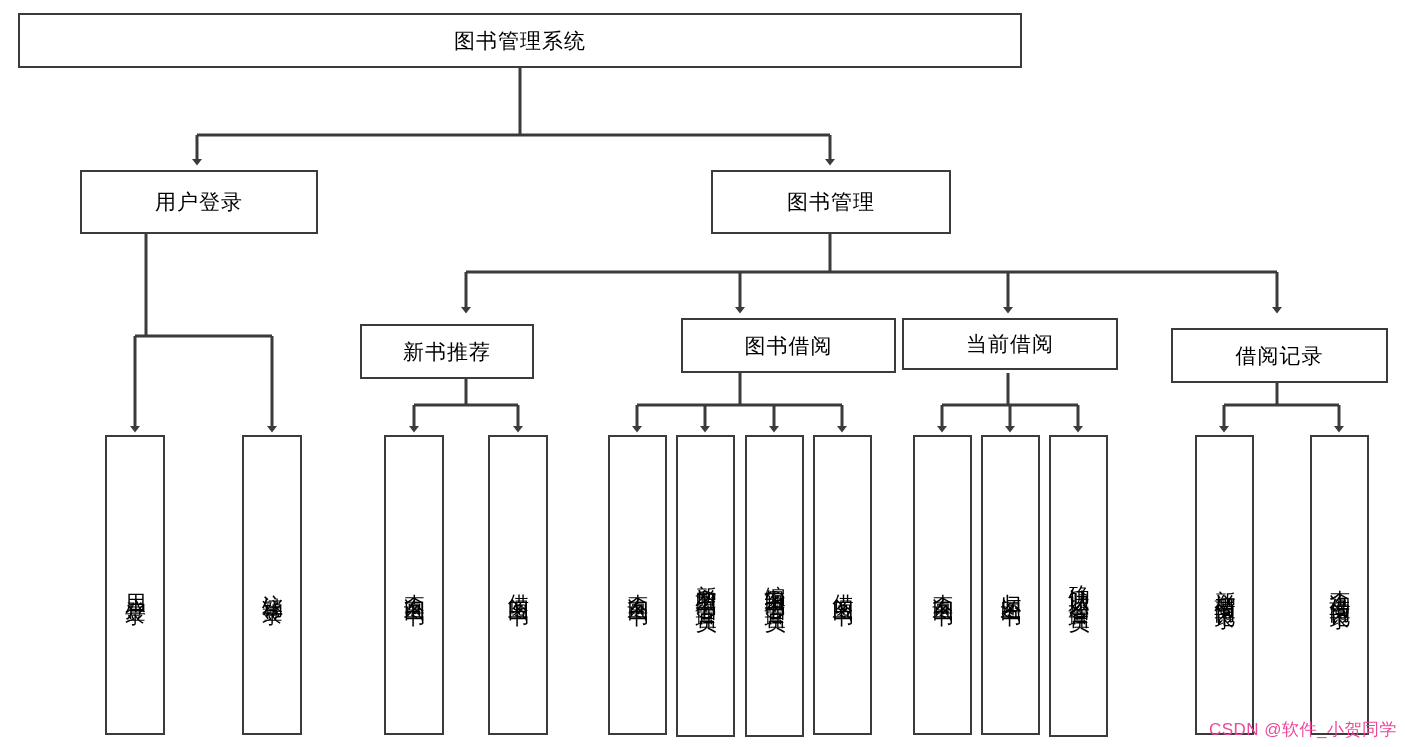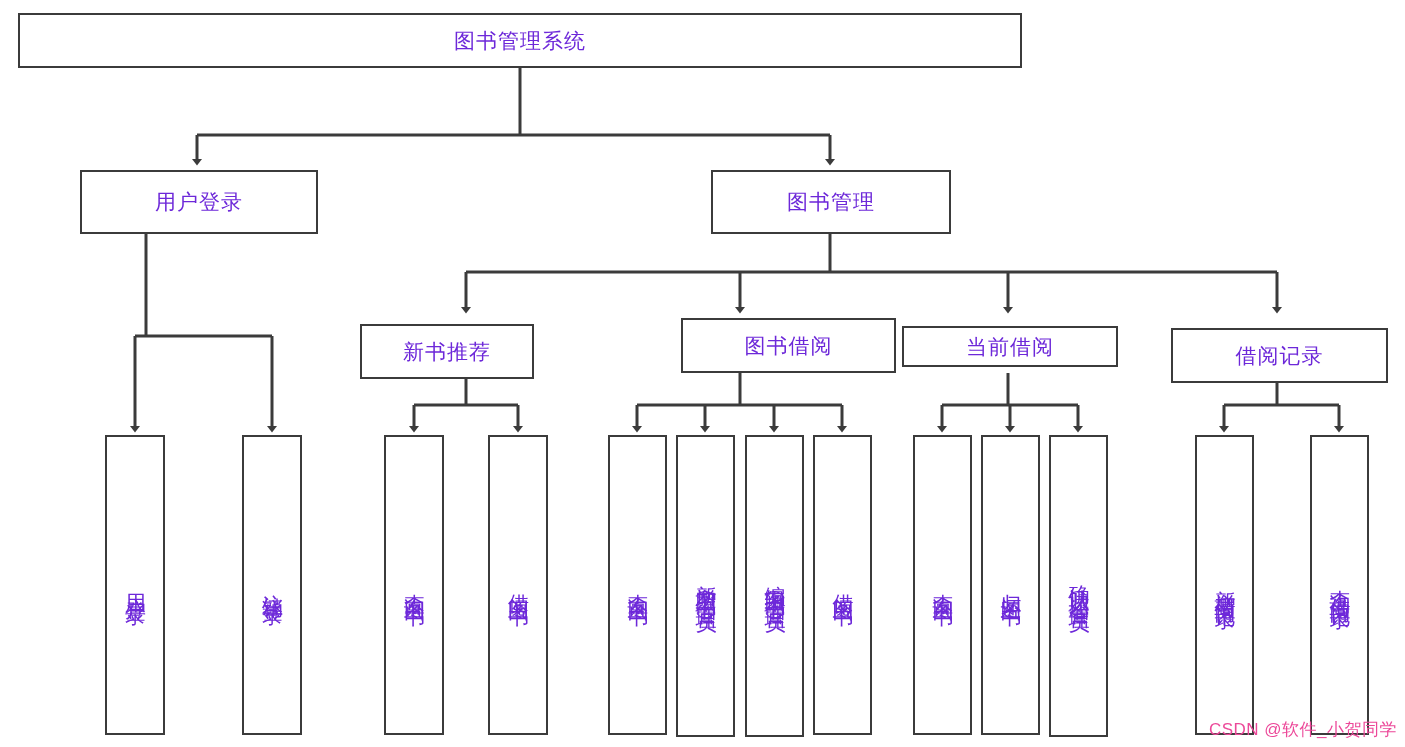--- a/index.html
+++ b/index.html
@@ -18,21 +18,21 @@
     overflow: hidden;
   }
   .node {
     position: absolute;
     box-sizing: border-box;
     border: 2px solid #3b3b3b;
     background: #ffffff;
     display: flex;
     align-items: center;
     justify-content: center;
-    color: #6d28d9;
+    color: #000000;
   }
   .node.h {
     font-size: 21px;
     letter-spacing: 1px;
   }
   .node.v {
     font-size: 21px;
     letter-spacing: 1px;
     writing-mode: vertical-rl;
     text-orientation: upright;
@@ -128,21 +128,21 @@
   <div class="node h" style="left:711px; top:170px; width:240px; height:64px;">
     <span>图书管理</span>
   </div>
 
   <div class="node h" style="left:360px; top:304px; width:174px; height:55px;margin-top:20px;">
     <span>新书推荐</span>
   </div>
   <div class="node h" style="left:633px; top:318px; width:215px; height:55px;margin-left:48px;">
     <span>图书借阅</span>
   </div>
-  <div class="node h" style="left:902px; top:326px; width:216px; height:41px;align-items:center;">
+  <div class="node h" style="left:902px; top:318px; width:216px; height:52px;align-items:center;">
     <span>当前借阅</span>
   </div>
   <div class="node h" style="left:1171px; top:328px; width:217px; height:55px;">
     <span>借阅记录</span>
   </div>
 
   <div class="node v" style="left:105px; top:435px; width:60px; height:300px;">
     <span class="vtext">用户登录</span>
   </div>
   <div class="node v" style="left:242px; top:435px; width:60px; height:300px;">

